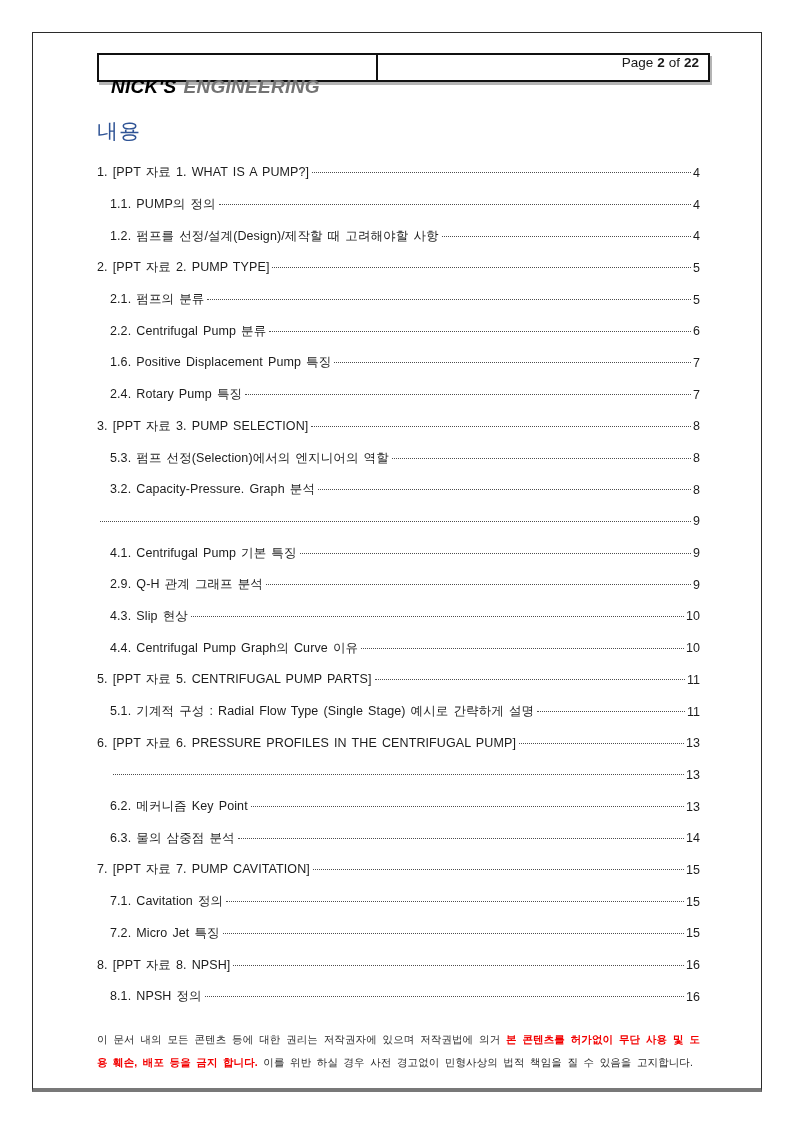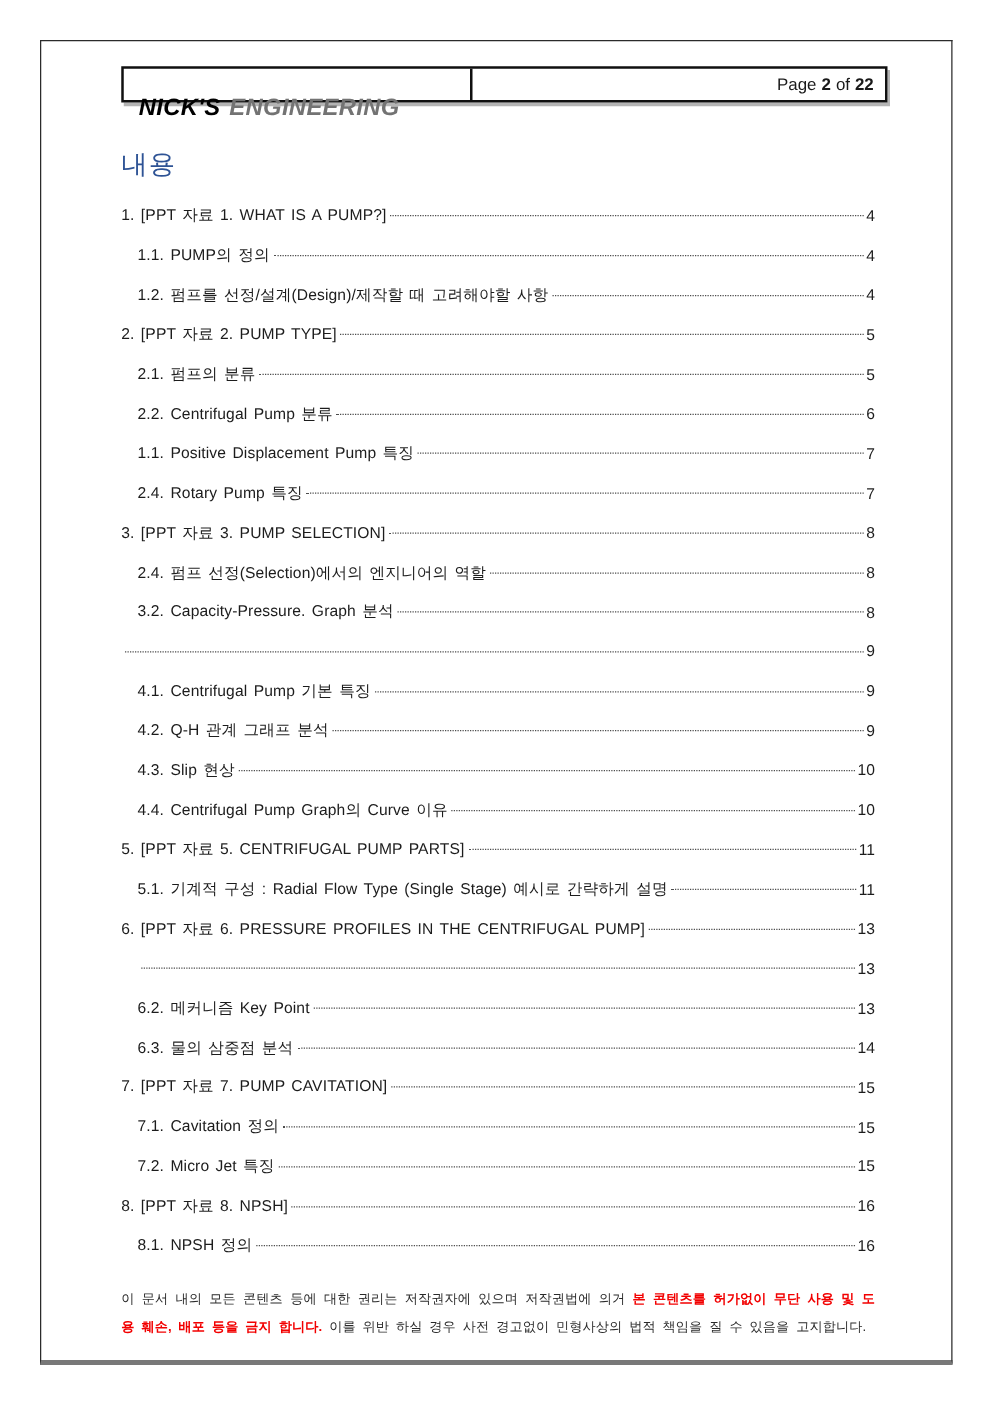--- a/index.html
+++ b/index.html
@@ -40,21 +40,21 @@
   .logo-black,.logo-red{
     font-style:italic;
     font-weight:bold;
     font-size:19px;
     letter-spacing:0.3px;
     margin-top:39px;
   }
   .logo-red{ margin-left:7px; }
   .page-cell{
     flex:1;
-    display:flex; align-items:center; justify-content:flex-end;
+    display:flex; align-items:flex-start; justify-content:flex-end;
     padding-right:9px;
     font-size:13.5px;
     color:#1a1a1a;
     gap:4px;
     white-space:nowrap;
   }
   .page-cell .bold{ font-weight:bold; }
   
   .toc-title{
     position:absolute;
@@ -154,55 +154,55 @@
     <span class="toc-label">2.1. 펌프의 분류</span>
     <span class="toc-leader"></span>
     <span class="toc-page">5</span>
   </div>
       <div class="toc-row lv2">
     <span class="toc-label">2.2. Centrifugal Pump 분류</span>
     <span class="toc-leader"></span>
     <span class="toc-page">6</span>
   </div>
       <div class="toc-row lv2">
-    <span class="toc-label">1.1. Positive Displacement Pump 특징</span>
+    <span class="toc-label">1.6. Positive Displacement Pump 특징</span>
     <span class="toc-leader"></span>
     <span class="toc-page">7</span>
   </div>
       <div class="toc-row lv2">
     <span class="toc-label">2.4. Rotary Pump 특징</span>
     <span class="toc-leader"></span>
     <span class="toc-page">7</span>
   </div>
       <div class="toc-row lv1">
     <span class="toc-label">3. [PPT 자료 3. PUMP SELECTION]</span>
     <span class="toc-leader"></span>
     <span class="toc-page">8</span>
   </div>
       <div class="toc-row lv2">
-    <span class="toc-label">2.4. 펌프 선정(Selection)에서의 엔지니어의 역할</span>
+    <span class="toc-label">5.3. 펌프 선정(Selection)에서의 엔지니어의 역할</span>
     <span class="toc-leader"></span>
     <span class="toc-page">8</span>
   </div>
       <div class="toc-row lv2">
     <span class="toc-label">3.2. Capacity-Pressure. Graph 분석</span>
     <span class="toc-leader"></span>
     <span class="toc-page">8</span>
   </div>
       <div class="toc-row lv1">
     <span class="toc-leader"></span>
     <span class="toc-page">9</span>
   </div>
       <div class="toc-row lv2">
     <span class="toc-label">4.1. Centrifugal Pump 기본 특징</span>
     <span class="toc-leader"></span>
     <span class="toc-page">9</span>
   </div>
       <div class="toc-row lv2">
-    <span class="toc-label">4.2. Q-H 관계 그래프 분석</span>
+    <span class="toc-label">2.9. Q-H 관계 그래프 분석</span>
     <span class="toc-leader"></span>
     <span class="toc-page">9</span>
   </div>
       <div class="toc-row lv2">
     <span class="toc-label">4.3. Slip 현상</span>
     <span class="toc-leader"></span>
     <span class="toc-page">10</span>
   </div>
       <div class="toc-row lv2">
     <span class="toc-label">4.4. Centrifugal Pump Graph의 Curve 이유</span>

